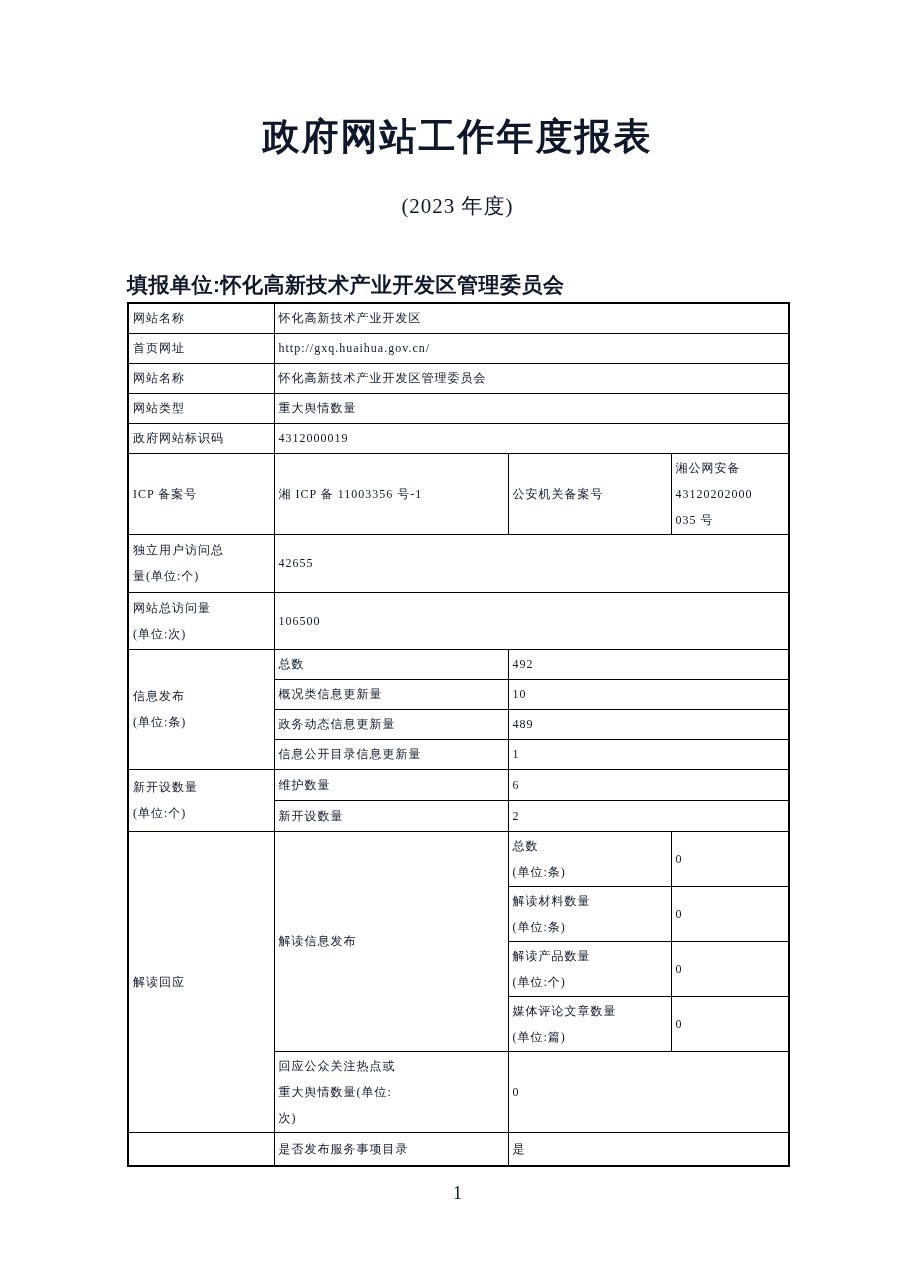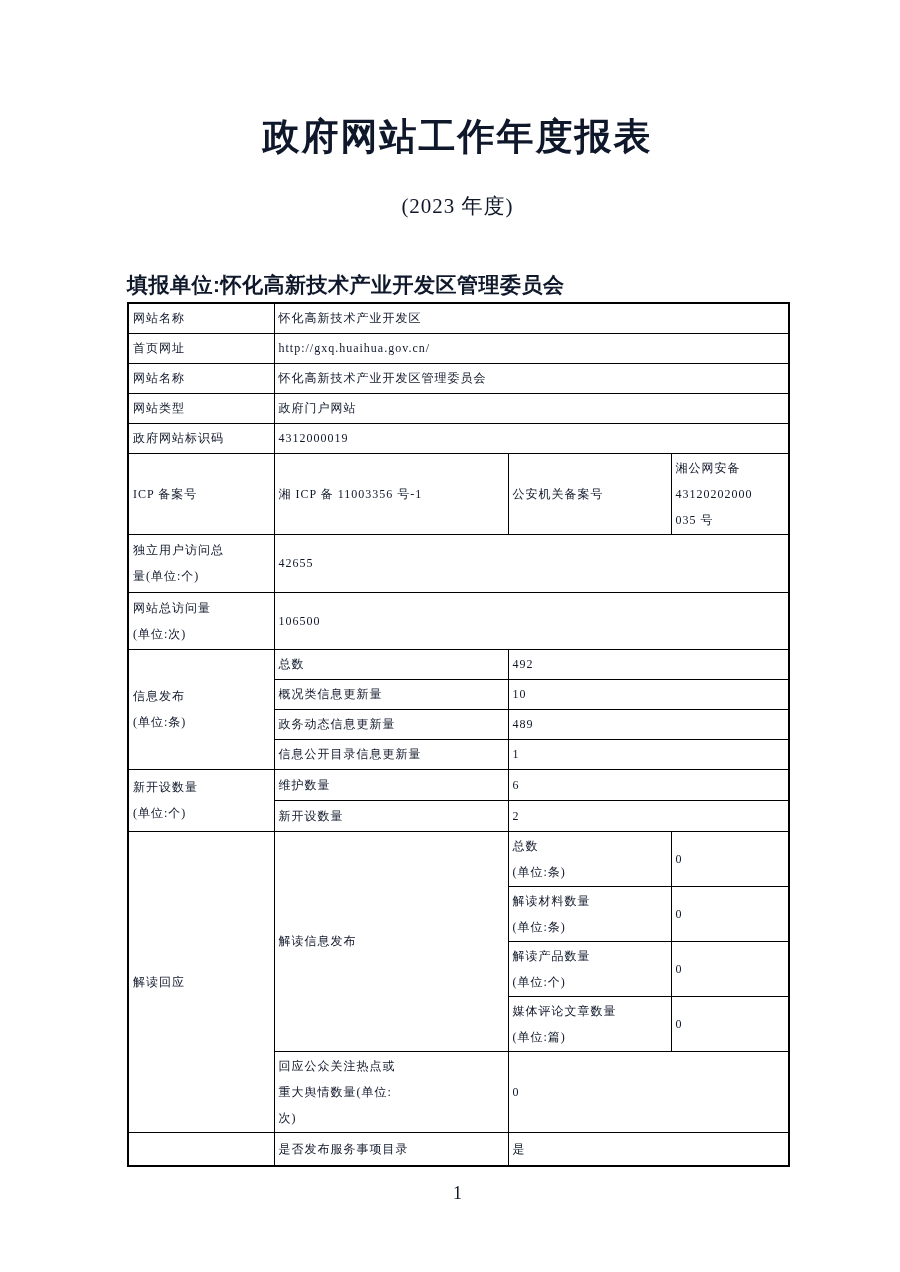--- a/index.html
+++ b/index.html
@@ -104,21 +104,21 @@
       <tr class="h30">
         <td>首页网址</td>
         <td colspan="3">http://gxq.huaihua.gov.cn/</td>
       </tr>
       <tr class="h30">
         <td>网站名称</td>
         <td colspan="3">怀化高新技术产业开发区管理委员会</td>
       </tr>
       <tr class="h30">
         <td>网站类型</td>
-        <td colspan="3">政府门户网站</td>
+        <td colspan="3">重大舆情数量</td>
       </tr>
       <tr class="h30">
         <td>政府网站标识码</td>
         <td colspan="3">4312000019</td>
       </tr>
 
       <tr class="h80">
         <td>ICP 备案号</td>
         <td>湘 ICP 备 11003356 号-1</td>
         <td>公安机关备案号</td>

